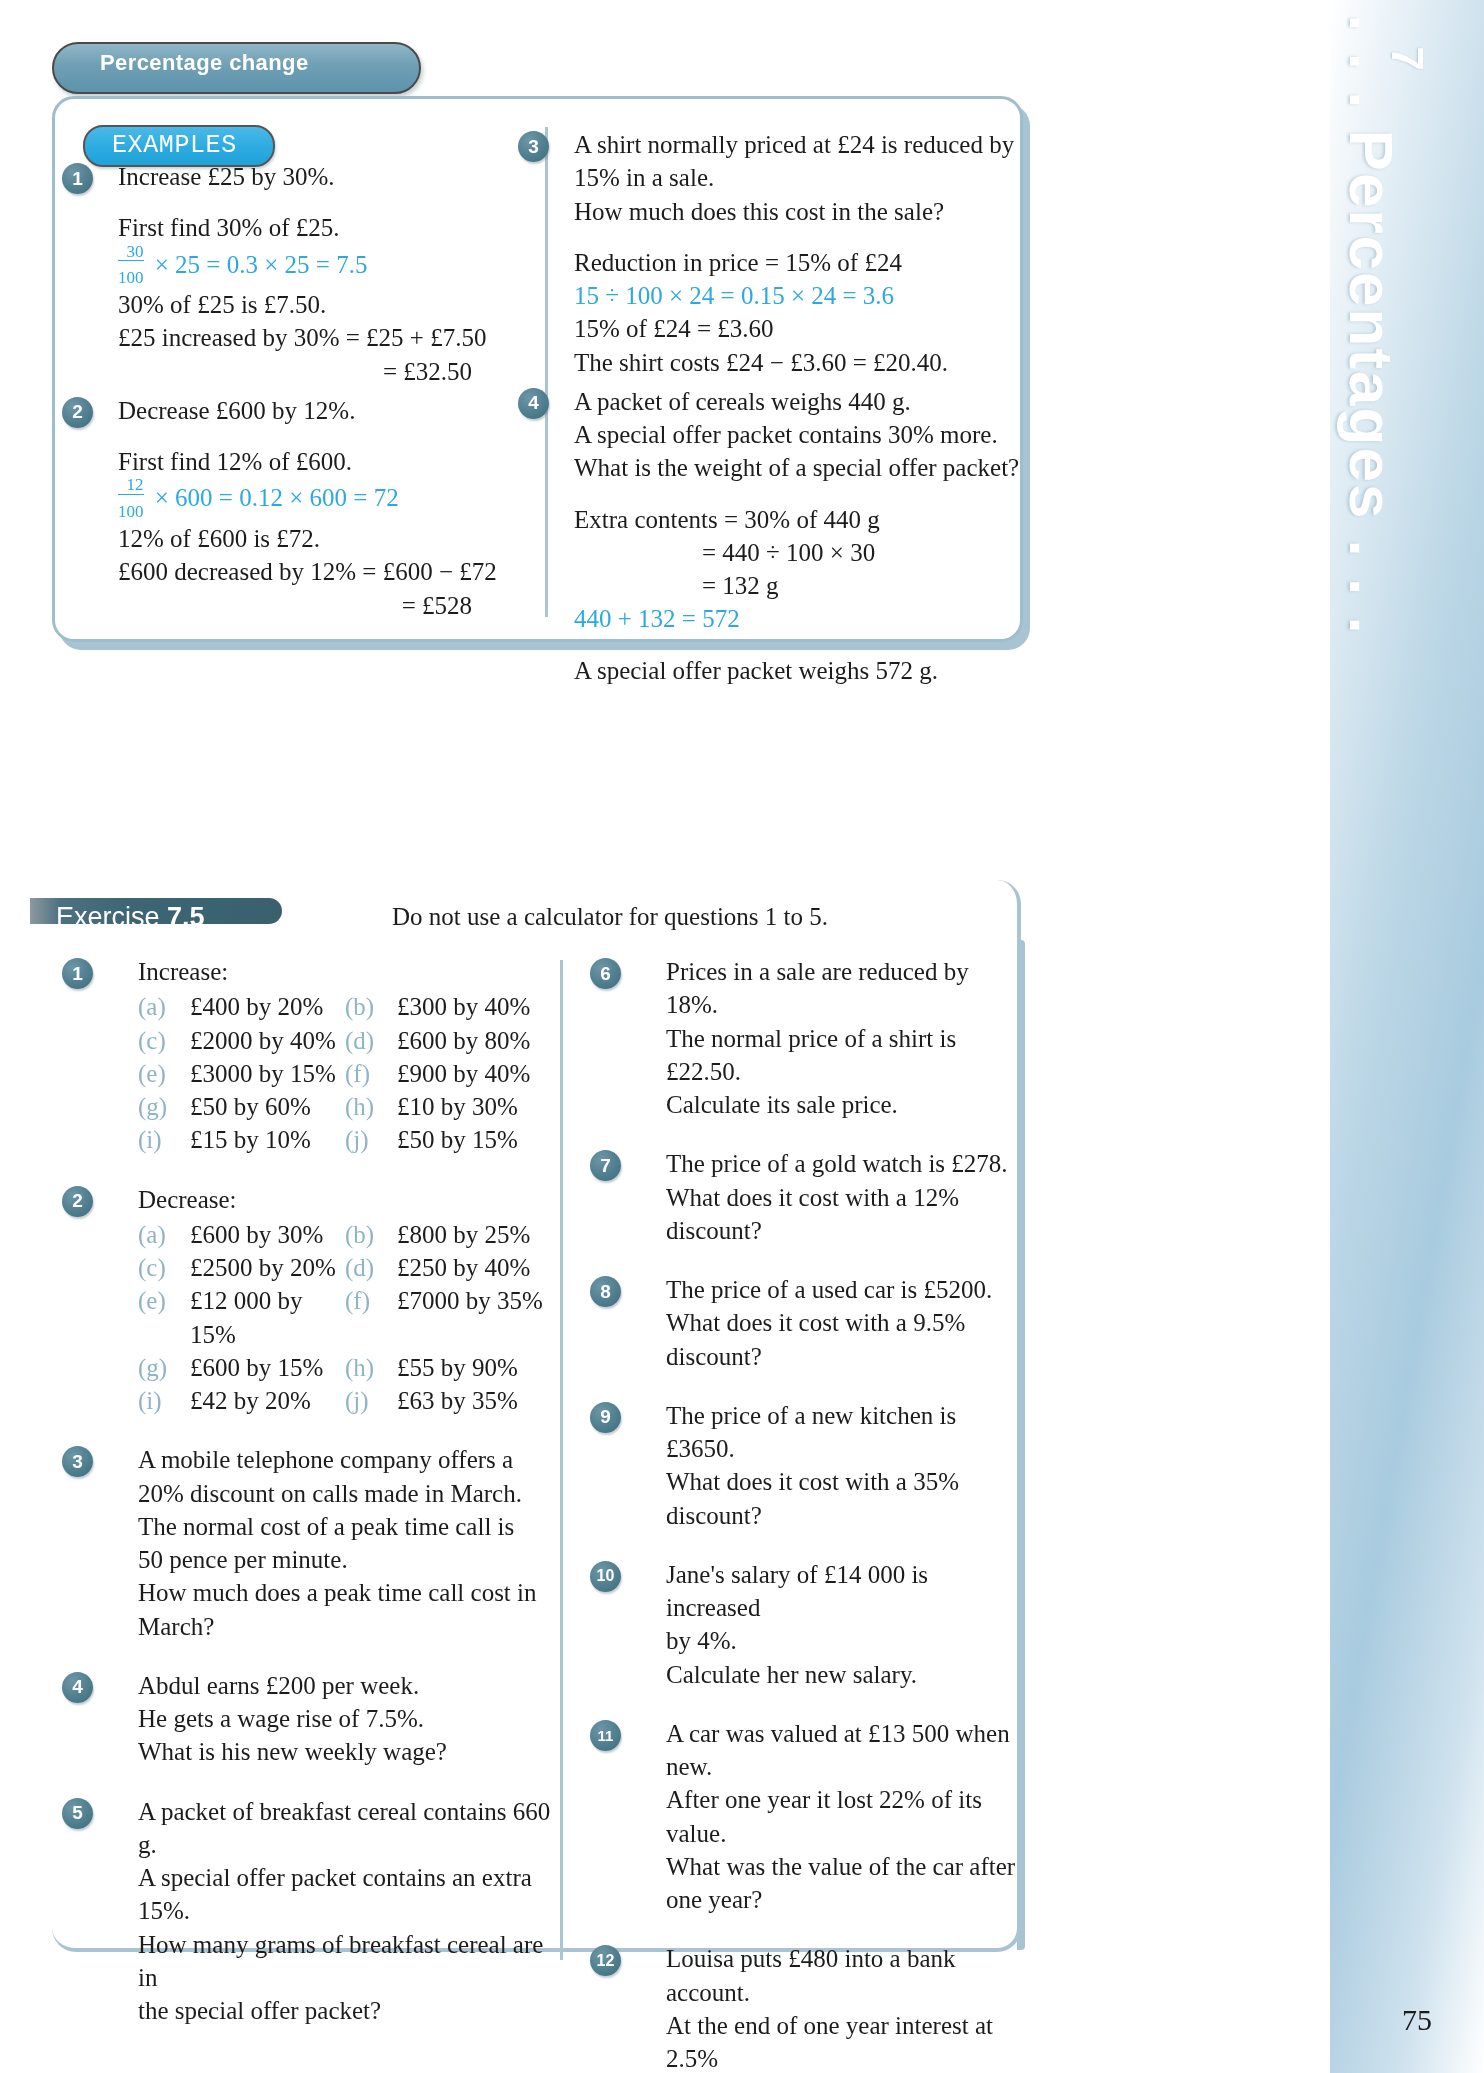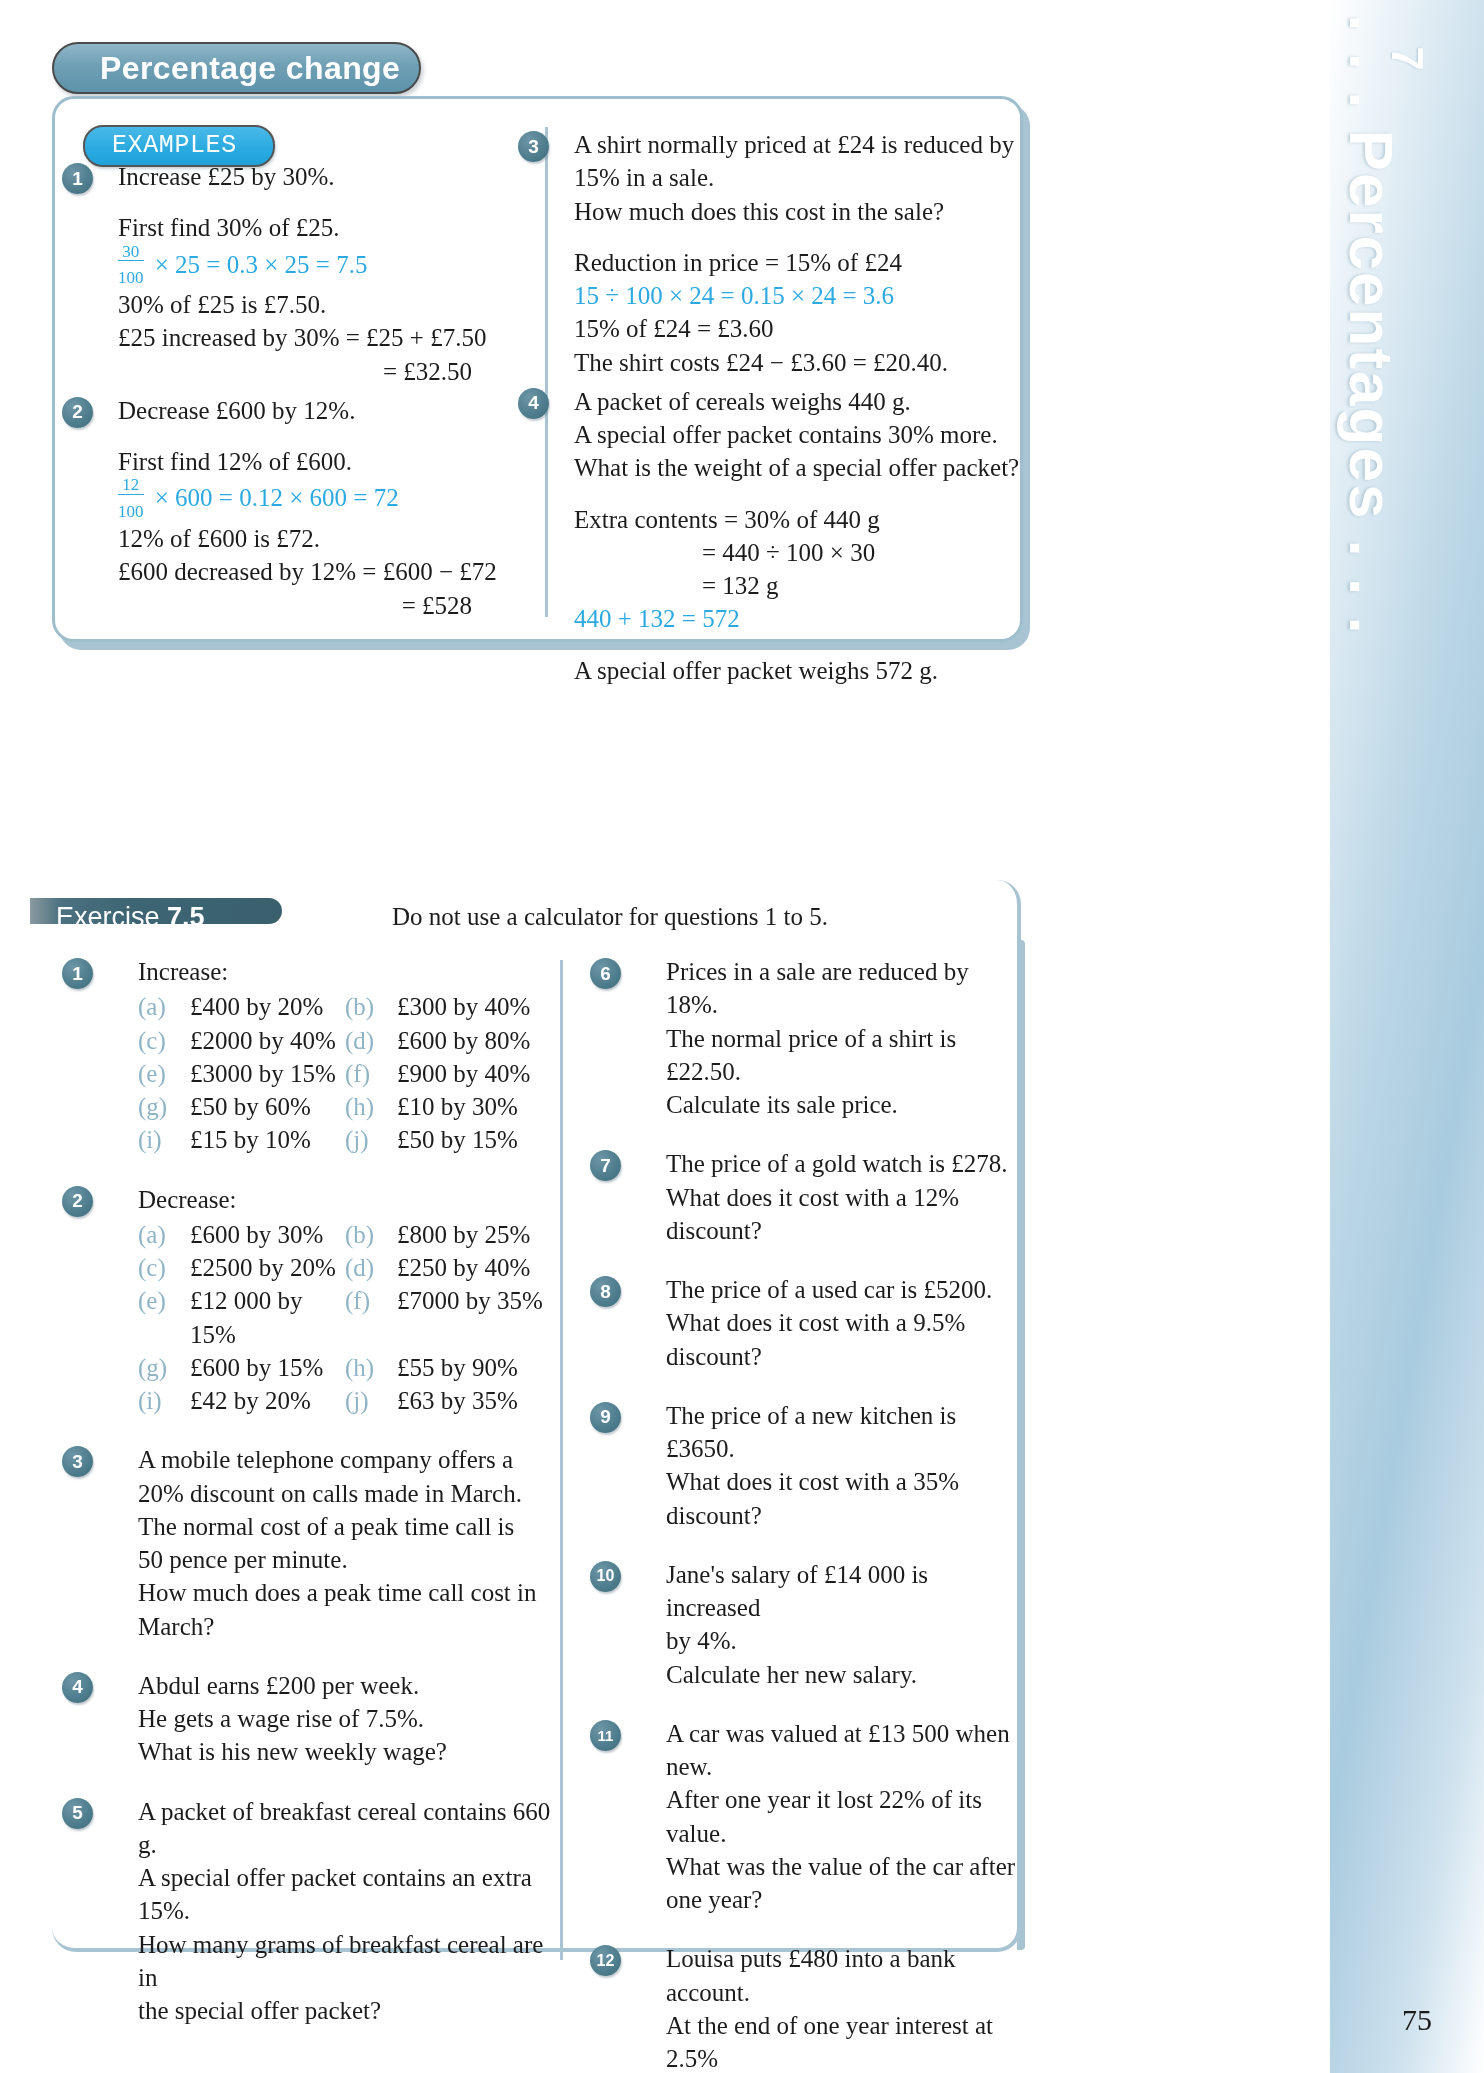--- a/index.html
+++ b/index.html
@@ -42,21 +42,21 @@
   #title-pill{
     position:absolute; left:52px; top:42px; width:365px; height:48px;
     border-radius:26px;
     background:linear-gradient(180deg,#8fb6c7 0%,#6f9fb4 45%,#5d93ab 100%);
     border:2px solid #4a4a4a;
     box-shadow:2px 3px 4px rgba(90,110,120,.35);
   }
   #title-pill span{
     position:absolute; left:46px; top:6px;
     font-family:"Liberation Sans",sans-serif;
-    font-size:32px; font-weight:700; color:#ffffff; letter-spacing:.4px;
+    font-size:22px; font-weight:700; color:#ffffff; letter-spacing:.4px;
   }
 
   
   #examples-box{
     position:absolute; left:52px; top:96px; width:965px; height:540px;
     border:3px solid #9fbecd; border-radius:22px;
     background:#ffffff;
     box-shadow:7px 8px 0 0 #a8c3d1;
   }
   #examples-pill{
@@ -92,21 +92,21 @@
   }
   .ex-body{margin-left:56px;}
   .ln{font-size:25px; color:#1c1c1c; line-height:1.33; white-space:pre;}
   .ln.blue{color:#2ba9e0;}
   .ln.sp{height:18px;}
   .ln.indent-r{text-align:right;}
 
   
   .frac{
     display:inline-block; vertical-align:middle;
-    text-align:center; color:#2ba9e0; line-height:1.02;
+    text-align:right; color:#2ba9e0; line-height:1.02;
     margin:0 5px 0 0; position:relative; top:-2px;
   }
   .frac .n{display:block; font-size:17px;}
   .frac .d{display:block; font-size:17px; border-top:1.6px solid #2ba9e0; padding-top:8px;}
 
   
   #exercise-pill{
     position:absolute; left:30px; top:898px; width:252px; height:26px;
     border-radius:0 22px 22px 0;
     background:linear-gradient(90deg,#8a9aa0 0%,#4c7180 12%,#3d6574 40%,#3a606e 100%);

